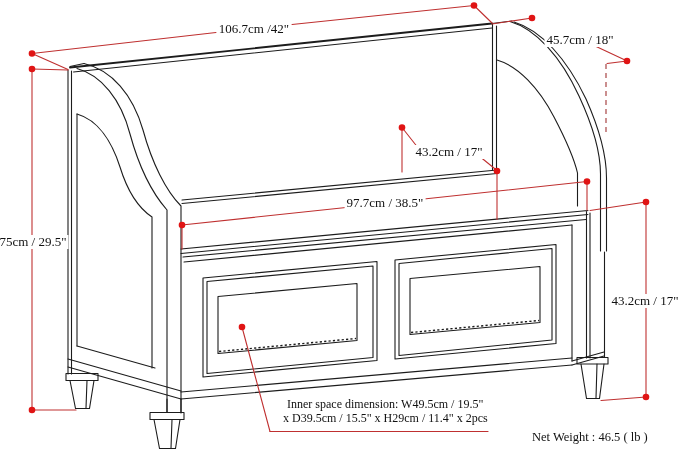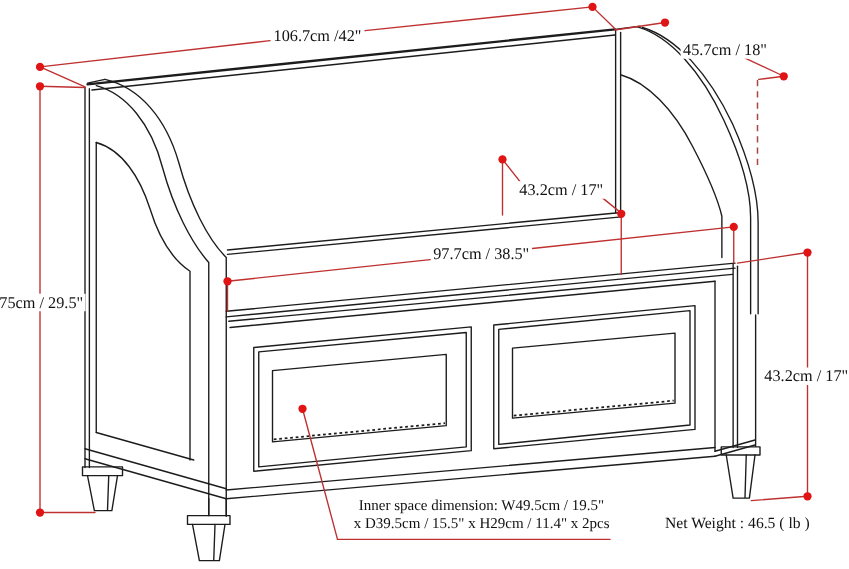--- a/index.html
+++ b/index.html
@@ -165,15 +165,15 @@
   <div class="dim-label" style="left:385px;top:196px;">97.7cm / 38.5"</div>
 
   <div class="dim-label" style="left:33px;top:235px;">75cm / 29.5"</div>
 
   <div class="dim-label" style="left:645px;top:294px;">43.2cm / 17"</div>
 
   <div class="note-label" style="left:287px;top:397px;">Inner space dimension: W49.5cm / 19.5"</div>
 
   <div class="note-label" style="left:283px;top:411px;">x D39.5cm / 15.5" x H29cm / 11.4" x 2pcs</div>
 
-  <div class="note-label" style="left:532px;top:411px;font-size:12.5px;">Net Weight : 46.5 ( lb )</div>
+  <div class="note-label" style="left:532px;top:430px;font-size:12.5px;">Net Weight : 46.5 ( lb )</div>
 
 </div>
 
 </body></html>

